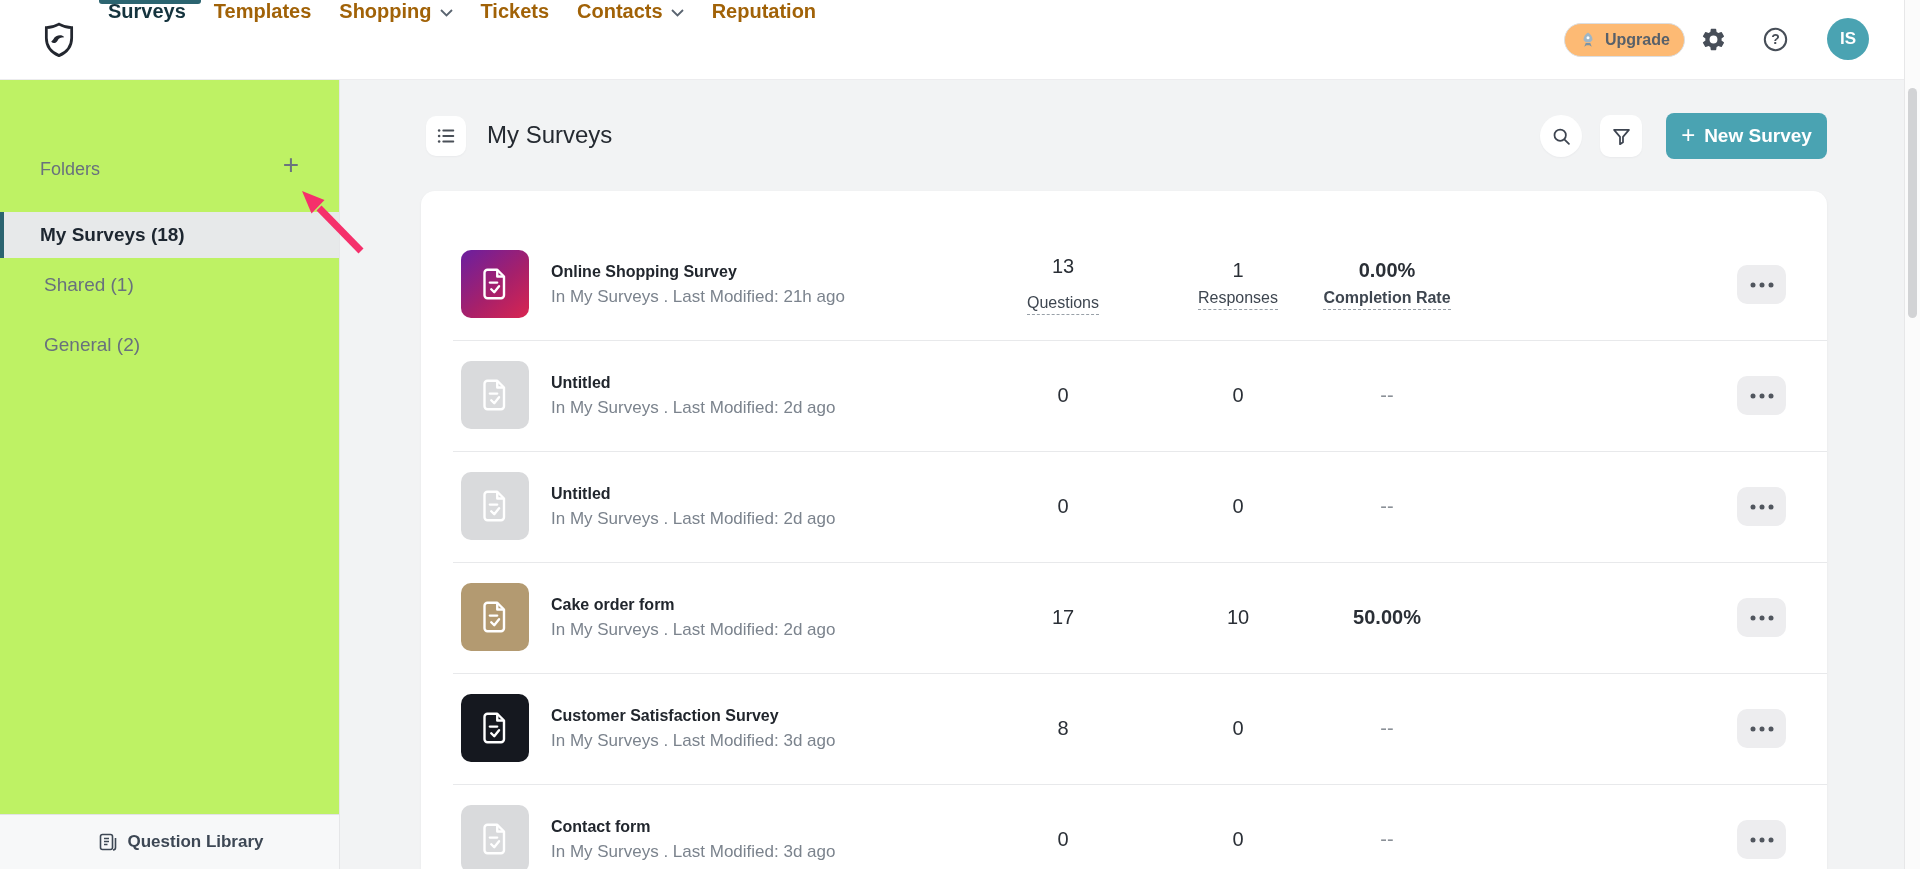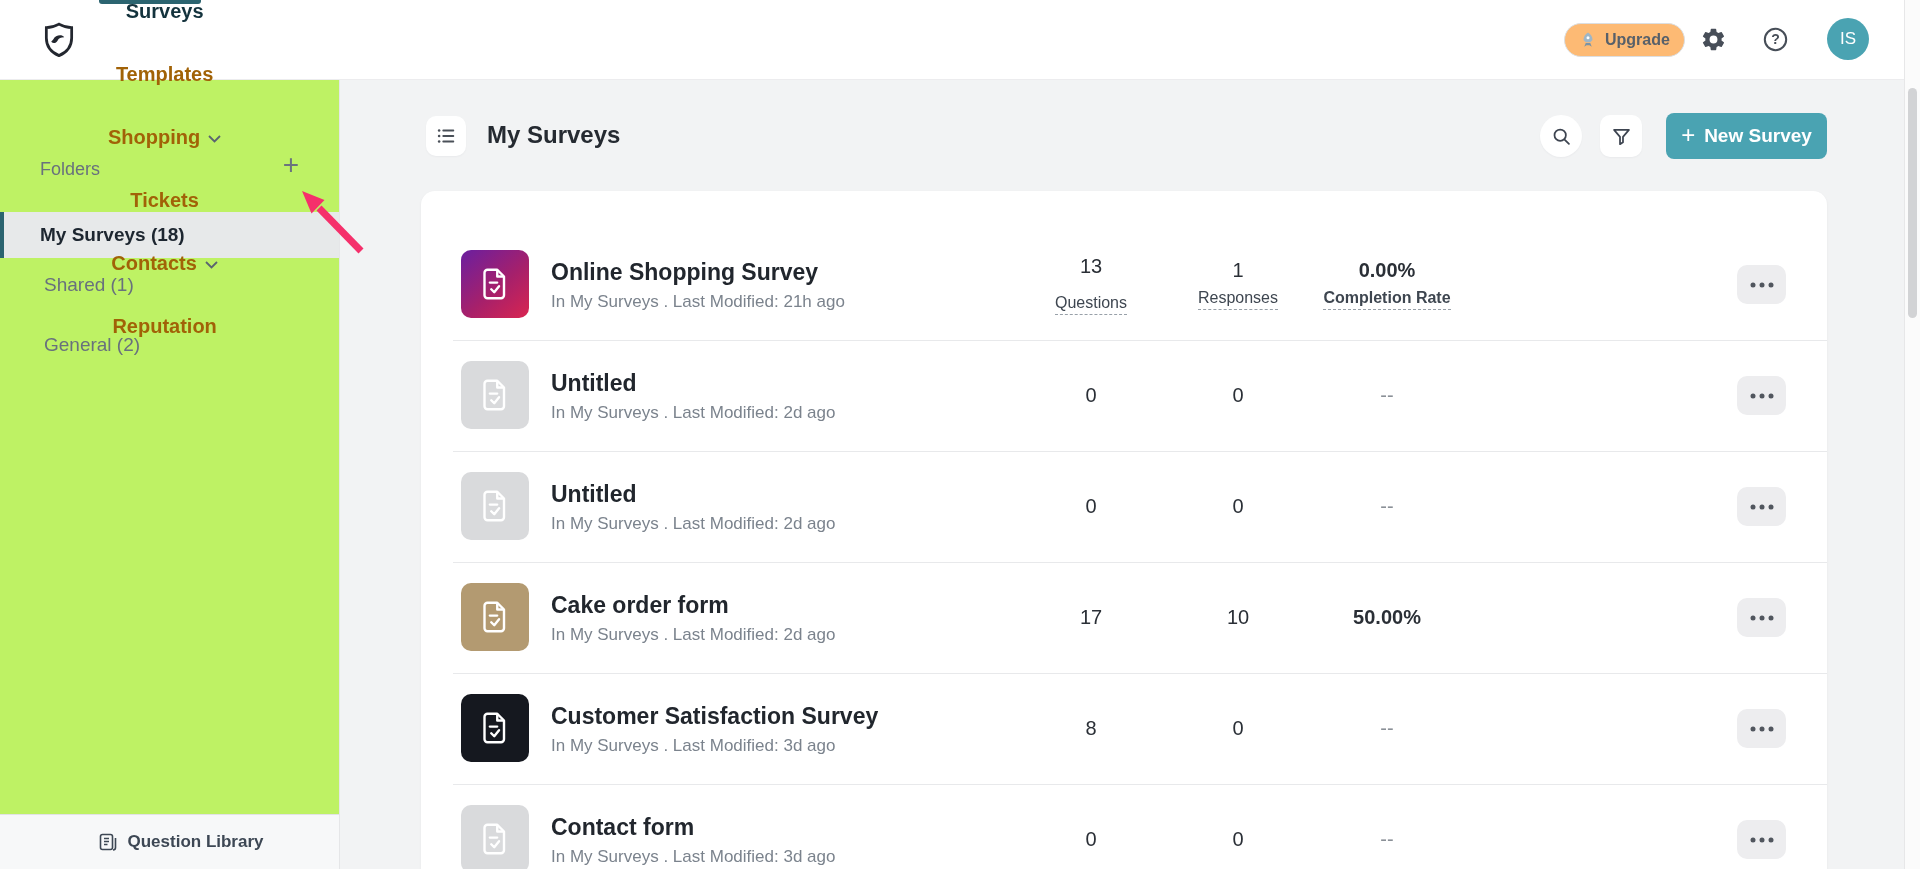--- a/index.html
+++ b/index.html
@@ -6,66 +6,66 @@
   html,body { margin:0; padding:0; }
   body {
     width:1920px; height:869px; position:relative; overflow:hidden;
     font-family:"Liberation Sans","DejaVu Sans",sans-serif;
     background:#f2f3f4; color:#2a2f36;
   }
 
   
   .topbar { position:absolute; top:0; left:0; width:1920px; height:80px; background:#fff; border-bottom:1px solid #ececee; z-index:10; }
   .logo { position:absolute; left:40px; top:21px; width:38px; height:38px; }
-  .nav { position:absolute; left:108px; top:0; height:80px; display:flex; align-items:center; gap:40px;flex-direction:column; }
+  .nav { position:absolute; left:108px; top:0; height:80px; display:flex; align-items:flex-start; gap:28px; }
   .nav-item { font-size:20px; font-weight:600; color:#a16207; display:flex; align-items:center; gap:8px; cursor:pointer; white-space:nowrap; }
   .nav-item.active { color:#14333d; }
   .nav-underline { position:absolute; top:0; left:99px; width:102px; height:4px; background:var(--color-accentDark,#2b6470); border-radius:0 0 3px 3px; }
   .chev { margin-top:2px; }
 
   .upgrade-btn { position:absolute; left:1564px; top:23px; height:34px; padding:0 14px; border:1px solid #dcdee0; border-radius:17px; background:#fdba74; display:flex; align-items:center; gap:8px; font-size:16px; font-weight:700; color:#57606a; cursor:pointer; }
   .icon-btn { position:absolute; background:none; border:none; padding:0; cursor:pointer; line-height:0; }
   .gear { left:1700px; top:26px; }
   .help { left:1762px; top:26px; }
-  .avatar { position:absolute; left:1827px; top:18px; width:42px; height:42px; border-radius:50%; background:var(--color-accent,#4aa3b2); color:#fff; font-size:17px; font-weight:400; display:flex; align-items:center; justify-content:center; cursor:pointer; }
+  .avatar { position:absolute; left:1827px; top:18px; width:42px; height:42px; border-radius:50%; background:var(--color-accent,#4aa3b2); color:#fff; font-size:17px; font-weight:700; display:flex; align-items:center; justify-content:center; cursor:pointer; }
 
   
   .sidebar { position:absolute; top:80px; left:0; width:340px; bottom:0; background:#bef264; border-right:1px solid #e5e6e8; z-index:5; }
   .folders-title { position:absolute; left:40px; top:79px; font-size:18px; color:#68717d; }
   .folder-add { position:absolute; left:272px; top:66px; width:38px; height:38px; border:none; background:none; font-size:28px; font-weight:400; color:#6b737e; cursor:pointer; }
   .side-item { position:absolute; left:0; width:100%; height:46px; display:flex; align-items:center; padding-left:44px; font-size:19px; color:#68717d; cursor:pointer; }
   .side-item.active { background:#e7e9ea; color:#1d2630; font-weight:600; border-left:4px solid var(--color-accentDark,#2b6470); padding-left:36px; }
   .si-0 { top:132px; } .si-1 { top:182px; } .si-2 { top:242px; }
   .question-library { position:absolute; left:0; right:0; top:734px; bottom:0; border-top:1px solid #e2e3e5; display:flex; align-items:center; justify-content:center; gap:9px; font-size:17px; font-weight:700; color:#3d4754; cursor:pointer; background:#f7f8f9;padding-left:23px; }
 
   
   .arrow-annotation { position:absolute; left:293px; top:181px; width:84px; height:84px; z-index:40; pointer-events:none; }
 
   
   .menu-btn { position:absolute; left:426px; top:116px; width:40px; height:40px; border-radius:10px; background:#fff; border:none; cursor:pointer; line-height:0; box-shadow:0 1px 2px rgba(20,30,40,.04); }
-  .page-title { position:absolute; left:487px; top:121px; font-size:24px; font-weight:700; color:#252a31; }
+  .page-title { position:absolute; left:487px; top:121px; font-size:24px; font-weight:400; color:#252a31; }
   .search-btn { position:absolute; left:1540px; top:115px; width:42px; height:42px; border-radius:50%; background:#fff; border:none; cursor:pointer; line-height:0; box-shadow:0 1px 2px rgba(20,30,40,.04); }
   .filter-btn { position:absolute; left:1600px; top:115px; width:42px; height:42px; border-radius:10px; background:#fff; border:none; cursor:pointer; line-height:0; box-shadow:0 1px 2px rgba(20,30,40,.04); }
   .new-survey-btn { position:absolute; left:1666px; top:113px; width:161px; height:46px; border-radius:8px; background:var(--color-accent,#4aa3b2); color:#fff; border:none; font-size:19px; font-weight:700; font-family:inherit; display:flex; align-items:center; justify-content:center; gap:9px; cursor:pointer; }
   .plus-glyph { font-size:24px; font-weight:400; line-height:0; margin-top:-2px; }
 
   
   .survey-card { position:absolute; left:421px; top:191px; width:1406px; border-radius:14px; background:#fff; box-shadow:0 1px 3px rgba(20,30,40,.05); padding-top:38px; padding-bottom:10px; }
   .survey-row { position:relative; height:111px; }
   .survey-row:not(:first-child)::before { content:""; position:absolute; left:32px; right:0; top:0; height:1px; background:#e8e9eb; }
   .row-icon { position:absolute; left:40px; top:21px; width:68px; height:68px; border-radius:10px; display:flex; align-items:center; justify-content:center; }
   .icon-gradient { background:linear-gradient(140deg,#6a1fa0 0%,#a6206b 55%,#d92550 100%); }
   .icon-gray { background:#d9dadc; }
   .icon-tan { background:#b39a71; }
   .icon-black { background:#15181f; }
   .row-text { position:absolute; left:130px; top:50%; transform:translateY(-50%); }
-  .row-title { font-size:23px; font-weight:700; color:#21262d; cursor:pointer; }
+  .row-title { font-size:16px; font-weight:700; color:#21262d; cursor:pointer; }
   .row-subtitle { font-size:17px; color:#7b838d; margin-top:6px; }
   .stat { position:absolute; top:0; height:100%; display:flex; flex-direction:column; align-items:center; justify-content:center; }
-  .stat-q { left:600px; width:140px;gap:9px; }
+  .stat-q { left:572px; width:140px;gap:9px; }
   .stat-r { left:747px; width:140px; }
   .stat-c { left:846px; width:240px; }
   .stat-value { font-size:20px; color:#2a2f36; }
   .stat-c .stat-value { font-weight:700; }
   .stat-value.muted { font-weight:400; color:#8a9097; }
   .stat-label { font-size:16px; color:#3e4650; margin-top:7px; border-bottom:1px dashed #98a0a8; padding-bottom:2px; cursor:pointer; }
   .stat-c .stat-label { font-weight:600; }
   .row-menu-btn { position:absolute; left:1316px; top:36px; width:49px; height:39px; border-radius:10px; background:#ededef; border:none; cursor:pointer; line-height:0; }
 
   

